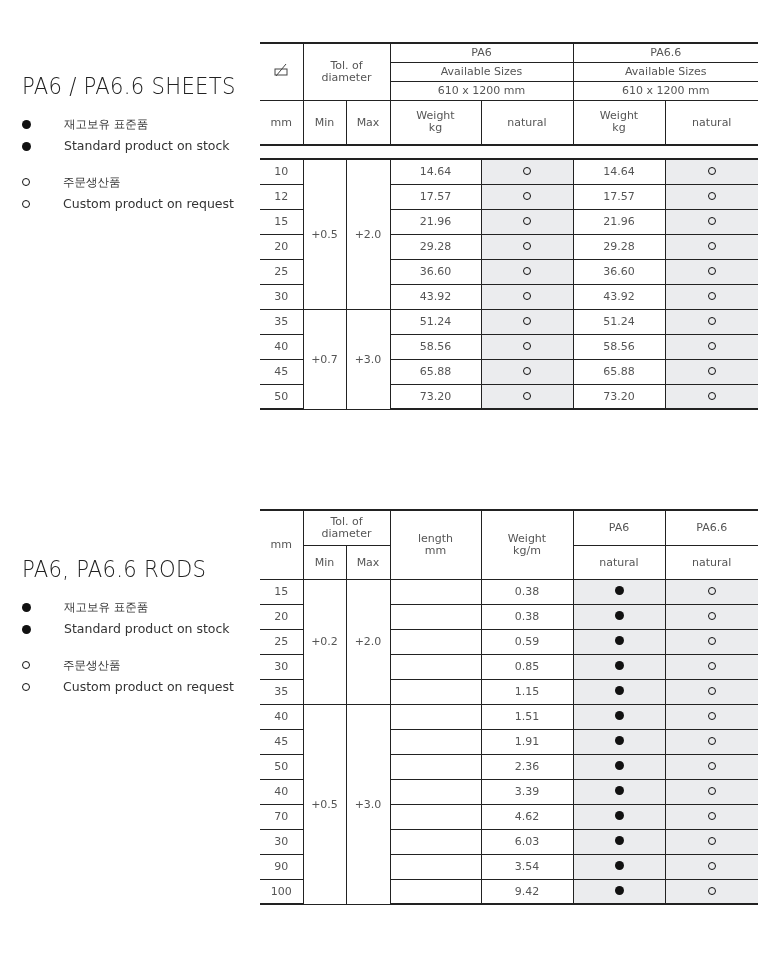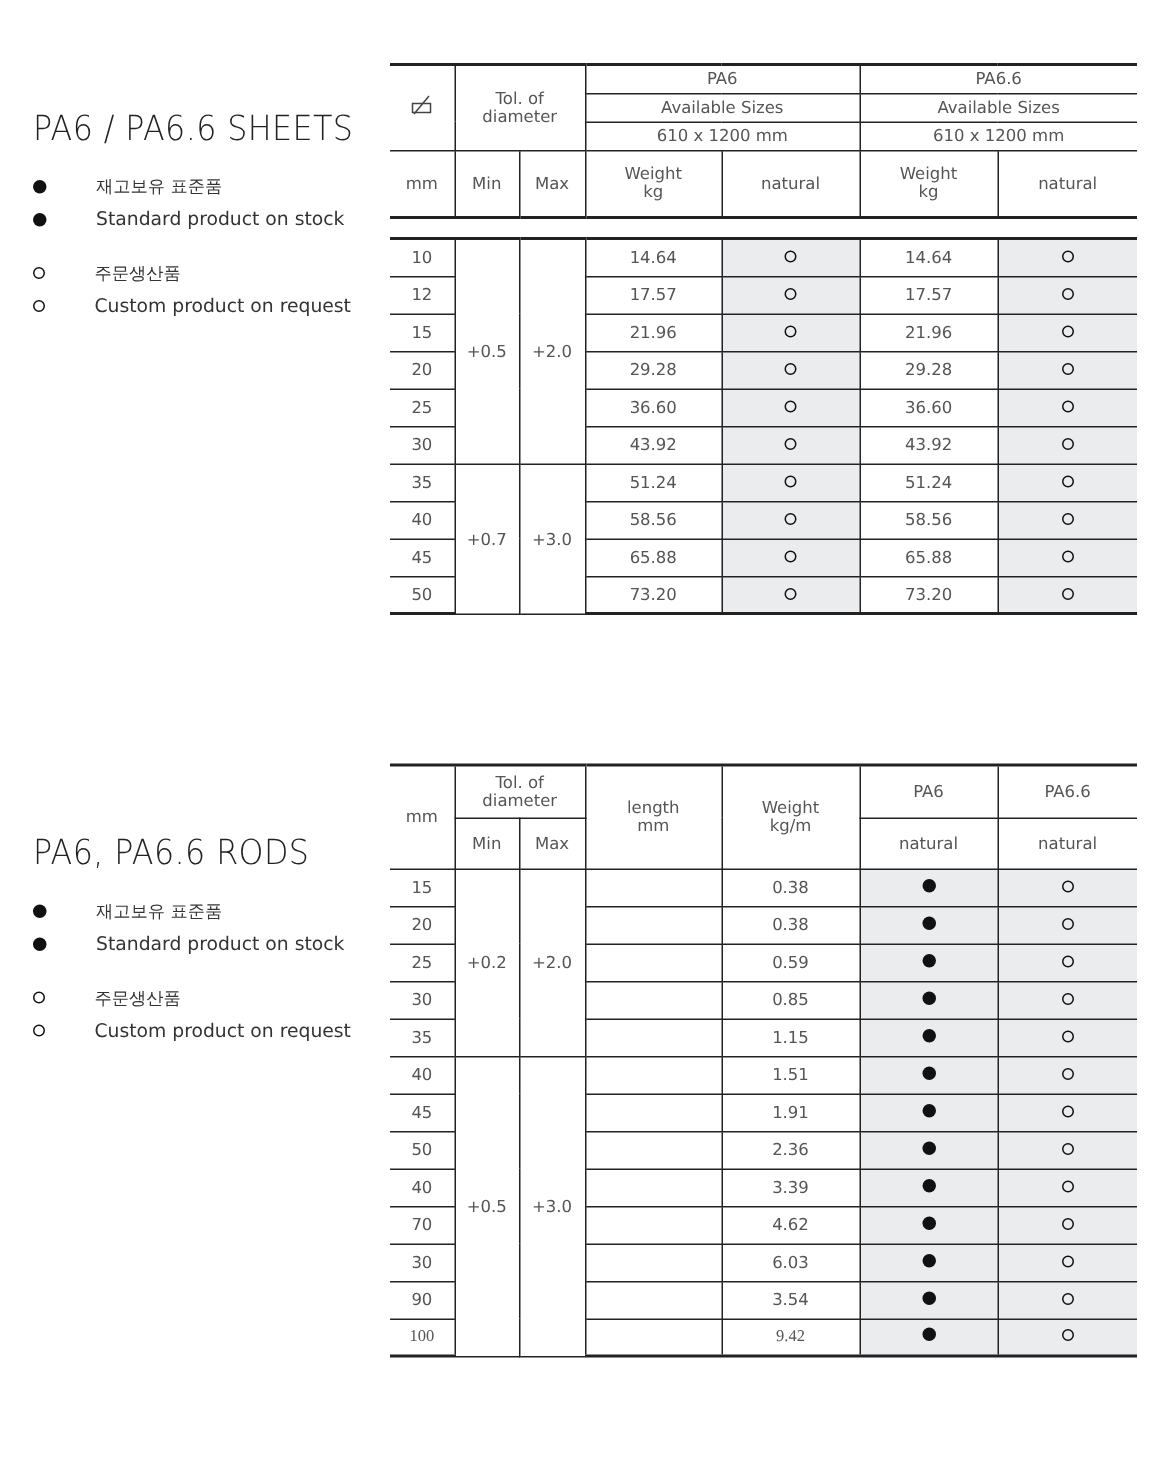--- a/index.html
+++ b/index.html
@@ -309,21 +309,21 @@
         <td class="gray"><span class="sym-f"></span></td>
         <td class="gray nb-r"><span class="sym-o"></span></td>
       </tr>
       <tr style="height: 25px;">
         <td class="nb-l">90</td>
         <td></td>
         <td>3.54</td>
         <td class="gray"><span class="sym-f"></span></td>
         <td class="gray nb-r"><span class="sym-o"></span></td>
       </tr>
-      <tr class="bot" style="height: 25px; font-family: Liberation Serif, serif;">
+      <tr class="bot" style="height: 25px;">
         <td class="nb-l">100</td>
         <td></td>
         <td>9.42</td>
         <td class="gray"><span class="sym-f"></span></td>
         <td class="gray nb-r"><span class="sym-o"></span></td>
       </tr>
     </tbody>
 </table>
 
 </body></html>

